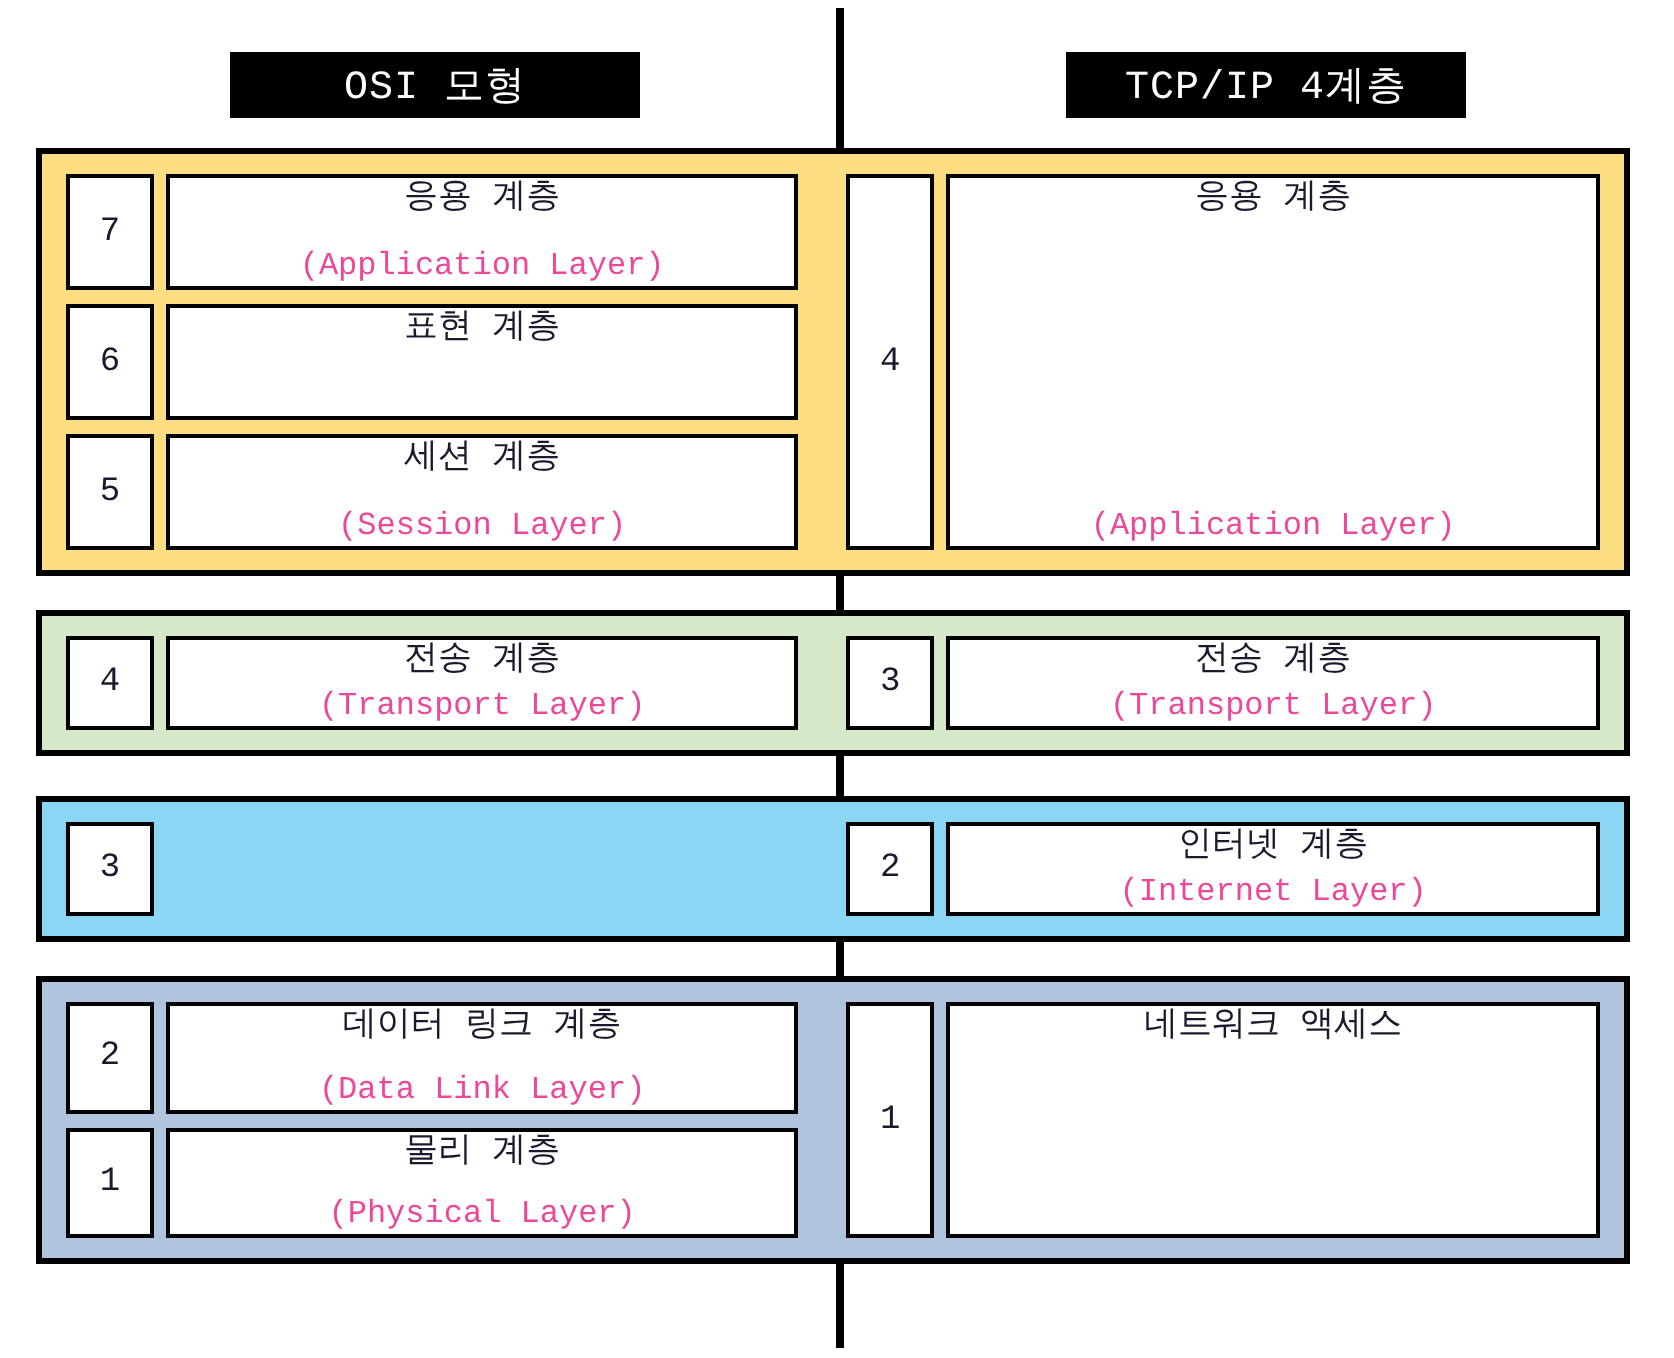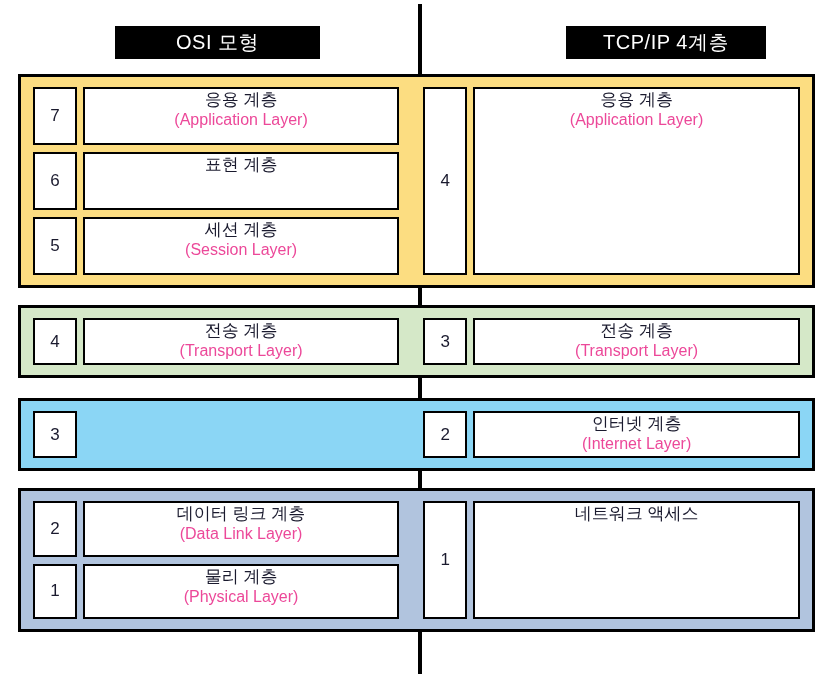--- a/index.html
+++ b/index.html
@@ -13,20 +13,21 @@
     font-family: "Liberation Sans", "DejaVu Sans", sans-serif;
     color: #1a1a2e;
     position: relative;
     overflow: hidden;
   }
 
   #canvas {
     position: relative;
     width: 837px;
     height: 653px;
+    font-family: Liberation Mono, monospace;
   }
 
   
   .divider {
     position: absolute;
     left: 418px;
     top: 4px;
     width: 4px;
     height: 670px;
     background: #000000;
@@ -39,21 +40,21 @@
     color: #ffffff;
     display: flex;
     align-items: center;
     justify-content: center;
     font-size: 20px;
     letter-spacing: 0.5px;
     height: 33px;
     top: 26px;
   }
   #header-osi   { left: 115px; width: 205px; }
-  #header-tcpip { left: 566px; width: 200px; }
+  #header-tcpip { left: 533px; width: 200px; }
 
   
   .band {
     position: absolute;
     border: 3px solid #000000;
     box-sizing: border-box;
     display: flex;
     flex-direction: row;
   }
   .band-half {
@@ -100,21 +101,21 @@
     color: #1a1a2e;
   }
   .name-cell {
     background: #ffffff;
     border: 2px solid #000000;
     box-sizing: border-box;
     flex: 1 1 auto;
     display: flex;
     flex-direction: column;
     align-items: center;
-    justify-content: flex-start;
+    justify-content: space-between;
     line-height: 1.25;
   }
   .name-ko {
     font-size: 17px;
     color: #1a1a2e;
   }
   .name-en {
     font-size: 16px;
     color: #ec4899;
   }

